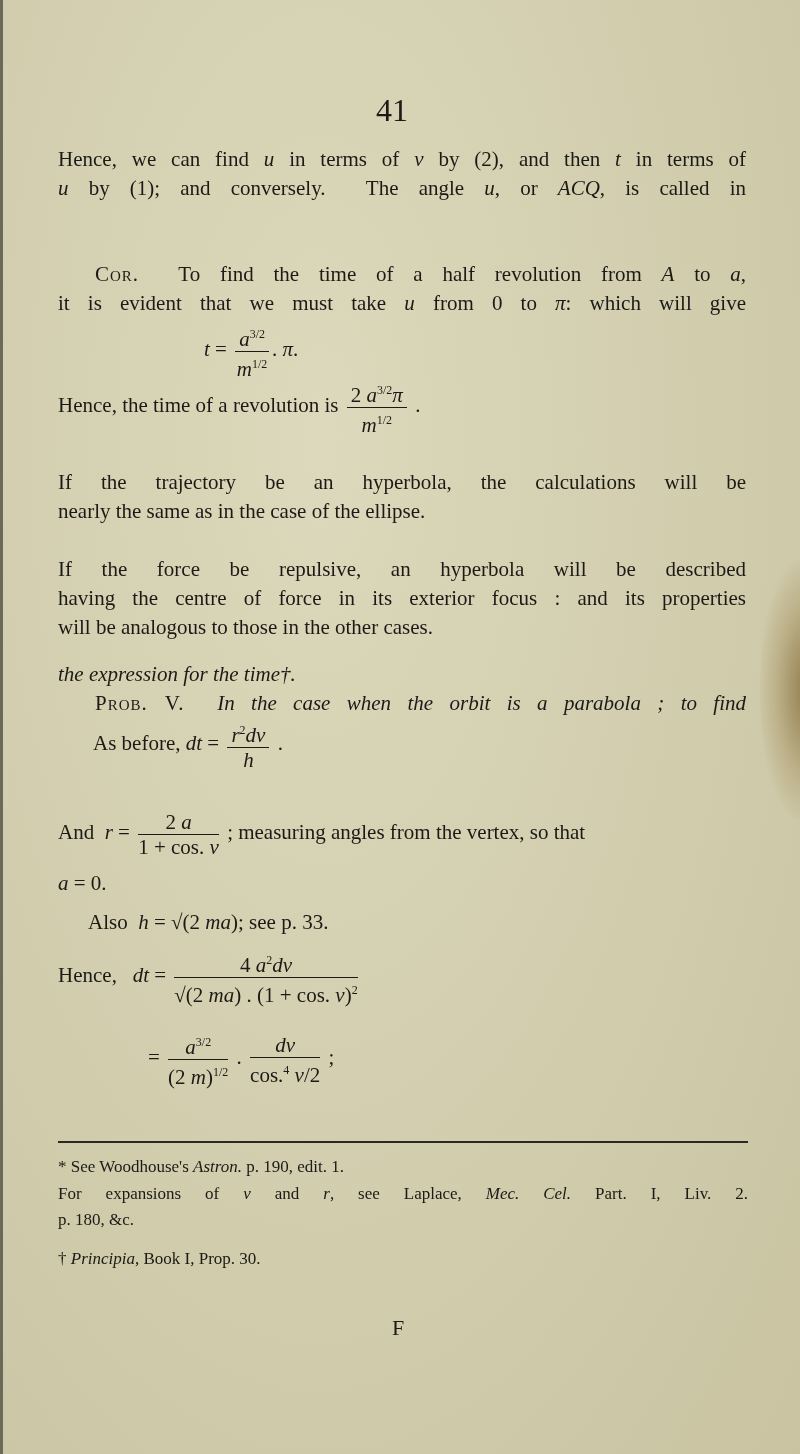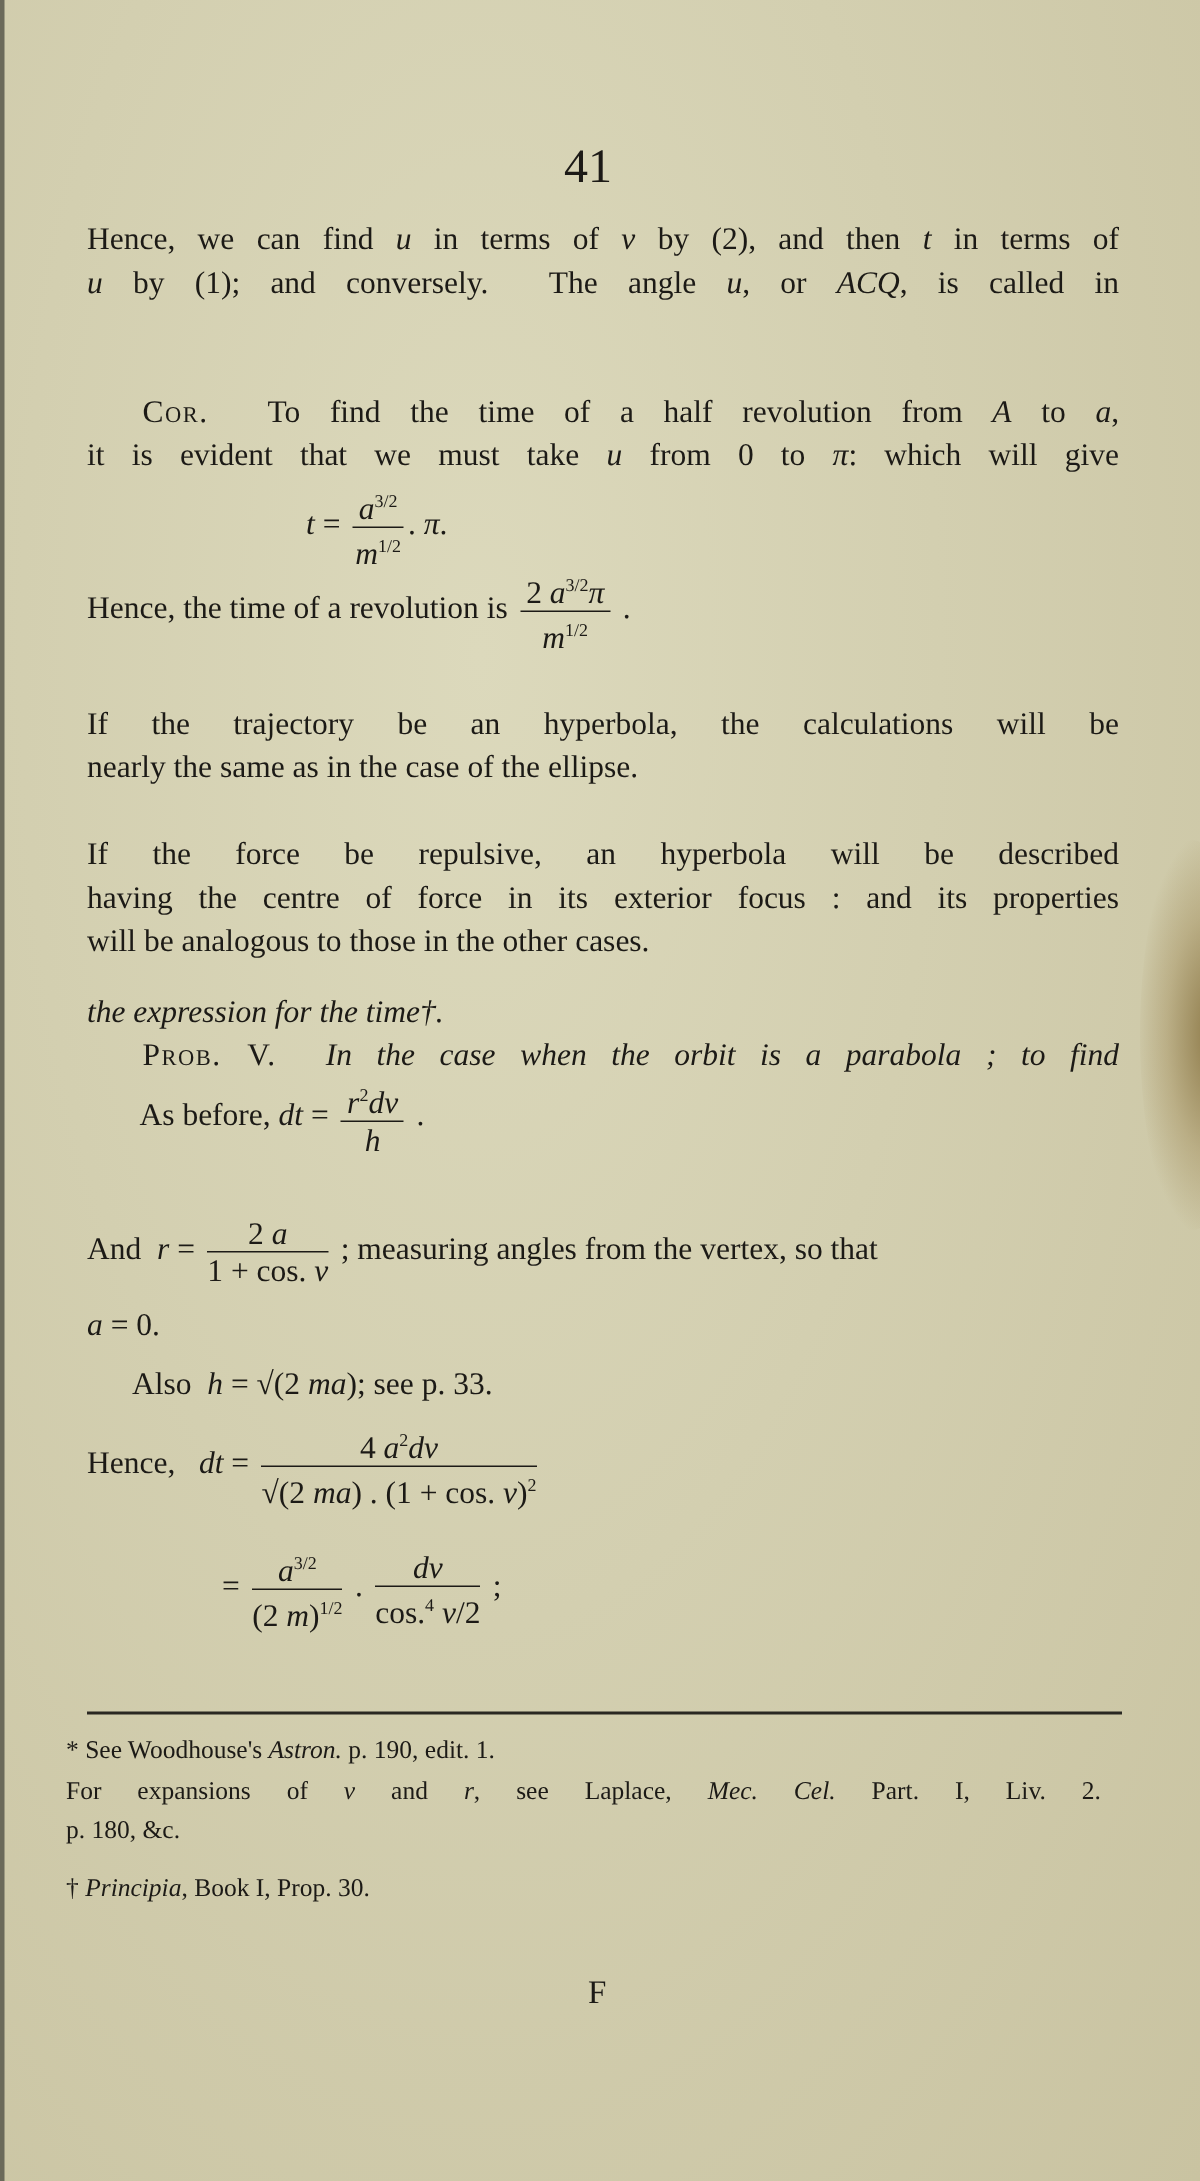--- a/index.html
+++ b/index.html
@@ -21,21 +21,21 @@
   .para .ln { display:block; text-align:justify; text-align-last:justify; height:29px; }
   .para .ln.last { text-align-last:left; }
   i { font-style:italic; }
   .sc { font-variant:small-caps; letter-spacing:1px;margin-left:37px; }
   .frac { display:inline-block; vertical-align:middle; text-align:center; margin:0 3px; }
   .frac .num { display:block; border-bottom:1.5px solid #1c1a16; padding:0 4px; line-height:24px;font-family:Liberation Serif, serif; }
   .frac .den { display:block; line-height:24px; }
   .eq { font-size:21px; }
   sup { font-size:12px; }
   .rule { position:absolute; left:58px; width:690px; top:1141px; height:0; border-top:2px solid #2a2822; }
-  .fn { position:absolute; left:44px; font-size:17px; line-height:26px; }
+  .fn { position:absolute; left:58px; font-size:17px; line-height:26px; }
   .sig { left:392px; top:1315px; font-size:22px; }
 </style>
 </head>
 <body>
 
 <div class="left-edge"></div>
 <div class="stain"></div>
 
 <div class="abs page-num">41</div>
 

